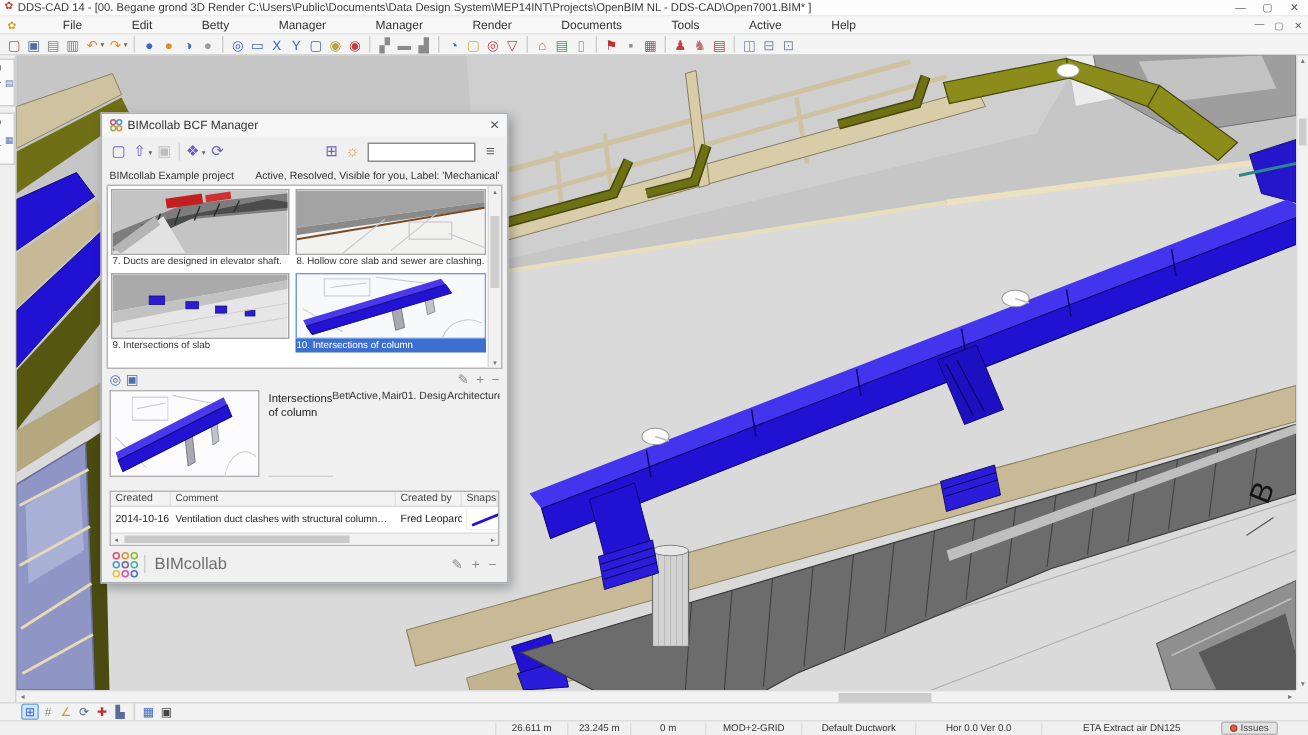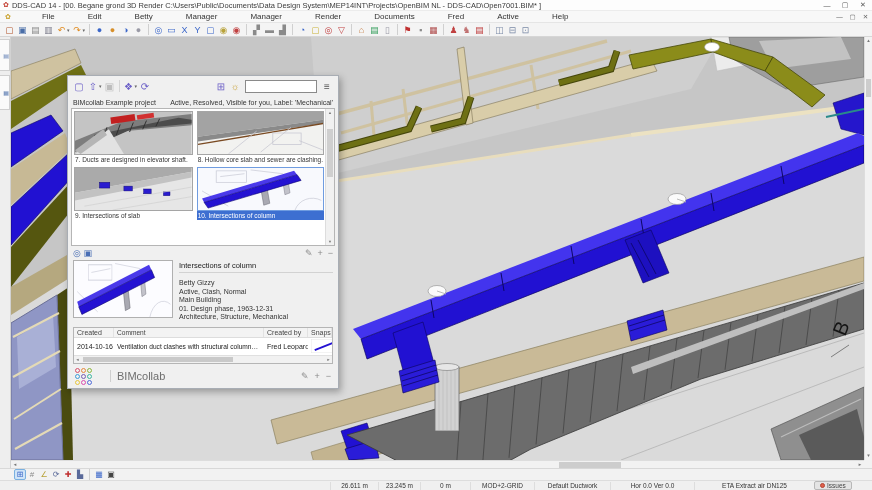--- a/index.html
+++ b/index.html
@@ -1,20 +1,20 @@
 <!DOCTYPE html>
 <html><head>
 <meta charset="utf-8">
 <style>
   * { margin:0; padding:0; box-sizing:border-box; }
   html,body { width:872px; height:490px; }
   body { position:relative; overflow:hidden; font-family:"Liberation Sans", sans-serif; background:#f0f0f0; color:#222; }
 
   
-  .titlebar { position:absolute; top:0; left:0; right:0; height:11px; background:#fdfdfd; border-bottom:1px solid #ececec; display:flex; align-items:center; padding-left:3px; font-size:7.5px; color:#3a3a3a; white-space:nowrap; }
+  .titlebar { position:absolute; top:0; left:0; right:0; height:11px; background:#fdfdfd; border-bottom:1px solid #ececec; display:flex; padding-left:3px; font-size:7.5px; color:#3a3a3a; white-space:nowrap; }
   .app-icon { color:#c23b2e; font-size:7px; margin-right:3px; }
   .win-controls { margin-left:auto; display:flex; height:100%; }
   .win-btn { width:18px; height:100%; display:flex; align-items:center; justify-content:center; font-size:7px; color:#555; }
 
   
   .menubar { position:absolute; top:11px; left:0; right:0; height:11px; background:#f8f8f8; display:flex; align-items:center; font-size:8px; padding-left:2px; }
   .menubar .app-mini { color:#c8a02a; font-size:7px; margin:0 3px; }
   .menu-item { padding:0 5px; color:#333;margin-left:23px; }
   .mdi-controls { margin-left:auto; display:flex; }
   .mdi-btn { width:13px; text-align:center; font-size:6.5px; color:#666; }
@@ -65,36 +65,36 @@
   .list-vscroll { position:absolute; right:0; top:0; bottom:0; width:9px; background:#f1f1f1; border-left:1px solid #dddddd; }
   .list-vscroll .arr { height:7px; line-height:7px; font-size:4px; color:#777; text-align:center; }
   .list-vscroll .arr.down { position:absolute; bottom:0; left:0; right:0; }
   .lthumb { position:absolute; top:20px; left:1px; right:1px; height:48px; background:#cfcfcf; }
   .dlg-tools { height:14px; flex:0 0 14px; display:flex; align-items:center; padding:0 5px; gap:3px; }
   .dlg-tools .right { margin-left:auto; display:flex; gap:5px; }
   .gicon { color:#8a8a8a; font-size:9px; }
   .bicon { color:#4a6fb5; font-size:9px; }
   .dlg-detail { height:64px; flex:0 0 64px; display:flex; padding:0 5px; gap:6px; }
   .detail-thumb { width:100px; height:58px; flex:0 0 100px; background:#fff; border:1px solid #b0b0b0; }
-  .detail-info { flex:1; display:flex; flex-direction:column; padding-top:1px; min-width:0; }
+  .detail-info { flex:1; display:flex; flex-direction:row; padding-top:1px; min-width:0; }
   .detail-title { font-size:7.5px; color:#222; border-bottom:1px solid #d2d2d2; padding-bottom:2px; margin-bottom:6px; }
   .detail-line { font-size:7px; color:#333; line-height:8.6px; white-space:nowrap; overflow:hidden; }
   .dlg-table { margin:3px 5px 0 5px; flex:0 0 37px; background:#fff; border:1px solid #b5b5b5; }
   .tbl-head { display:flex; height:10px; background:#f3f3f3; border-bottom:1px solid #dddddd; color:#444; }
   .tbl-head > div { padding:1px 3px; border-right:1px solid #e2e2e2; overflow:hidden; white-space:nowrap; }
   .tbl-row { display:flex; height:17px; align-items:center; }
   .tbl-row > div { padding:0 3px; overflow:hidden; white-space:nowrap; }
   .c-created { width:40px; flex:0 0 40px; }
   .c-comment { width:150px; flex:0 0 150px; font-size:6.6px; text-overflow:ellipsis; }
   .c-by { width:44px; flex:0 0 44px; }
   .c-snap { flex:1; }
   .tbl-hscroll { height:8px; background:#f1f1f1; border-top:1px solid #e0e0e0; position:relative; }
   .tbl-hscroll .arr { position:absolute; top:0; width:7px; line-height:7px; font-size:4px; color:#777; text-align:center; }
   .thumb-h { position:absolute; left:9px; top:1px; width:150px; height:5px; background:#c9c9c9; }
-  .dlg-footer { height:24px; flex:0 0 24px; display:flex; align-items:center; padding:0 7px; gap:18px;justify-content:space-between; }
+  .dlg-footer { height:24px; flex:0 0 24px; display:flex; align-items:center; padding:0 7px; gap:4px;justify-content:space-between; }
   .logo-grid { display:grid; grid-template-columns:repeat(3,5px); gap:1px; }
   .logo-dot { width:5px; height:5px; border-radius:50%; border:1.2px solid; }
   .brand { font-size:11px; color:#6e6e6e; border-left:1px solid #cfcfcf; padding-left:6px; }
   .footer-right { margin-left:auto; display:flex; gap:6px; }
 
   
   .toolbar-bottom { position:absolute; bottom:10px; left:0; right:0; height:12px; background:#f2f2f2; border-top:1px solid #d8d8d8; display:flex; align-items:center; padding-left:14px; }
   .toolbar-bottom .tbi { width:12px; height:11px; font-size:8px; }
   .statusbar { position:absolute; bottom:0; left:0; right:0; height:10px; background:#f0f0f0; border-top:1px solid #dddddd; display:flex; align-items:center; font-size:6.5px; color:#333; }
   .sb-spacer { width:330px; flex:0 0 330px; }
@@ -122,21 +122,21 @@
 <div class="menubar">
   <span class="app-mini">✿</span>
   <span id="menu-items" style="display:flex;">
       <span class="menu-item">File</span>
       <span class="menu-item">Edit</span>
       <span class="menu-item">Betty</span>
       <span class="menu-item">Manager</span>
       <span class="menu-item">Manager</span>
       <span class="menu-item">Render</span>
       <span class="menu-item">Documents</span>
-      <span class="menu-item">Fred</span>
+      <span class="menu-item">Tools</span>
       <span class="menu-item">Active</span>
       <span class="menu-item">Help</span>
     </span>
   <div class="mdi-controls">
     <span class="mdi-btn">—</span>
     <span class="mdi-btn">▢</span>
     <span class="mdi-btn">✕</span>
   </div>
 </div>
 
@@ -339,20 +339,30 @@
     <div class="hscroll">
       <div class="arr" style="left:0;">◄</div>
       <div class="hthumb"></div>
       <div class="arr" style="right:0;">►</div>
     </div>
     <div class="scroll-corner"></div>
   </div>
 </div>
 
 <div class="dialog">
+  <div class="dlg-title">
+    <svg width="9" height="9" viewBox="0 0 9 9">
+      <circle cx="2.5" cy="2.5" r="1.6" fill="none" stroke="#d94f6b" stroke-width="1"></circle>
+      <circle cx="6.5" cy="2.5" r="1.6" fill="none" stroke="#3f9bd8" stroke-width="1"></circle>
+      <circle cx="2.5" cy="6.5" r="1.6" fill="none" stroke="#8cb63c" stroke-width="1"></circle>
+      <circle cx="6.5" cy="6.5" r="1.6" fill="none" stroke="#e78a3c" stroke-width="1"></circle>
+    </svg>
+    <span>BIMcollab BCF Manager</span>
+    <span class="dlg-close">✕</span>
+  </div>
 
   <div class="dlg-toolbar">
     <span class="dicon">▢</span>
     <span class="dicon">⇧</span>
       <span class="tb-dd">▾</span>
     <span class="dicon disabled">▣</span>
     <span class="dsep"></span>
     <span class="dicon">❖</span>
       <span class="tb-dd">▾</span>
     <span class="dicon">⟳</span>

